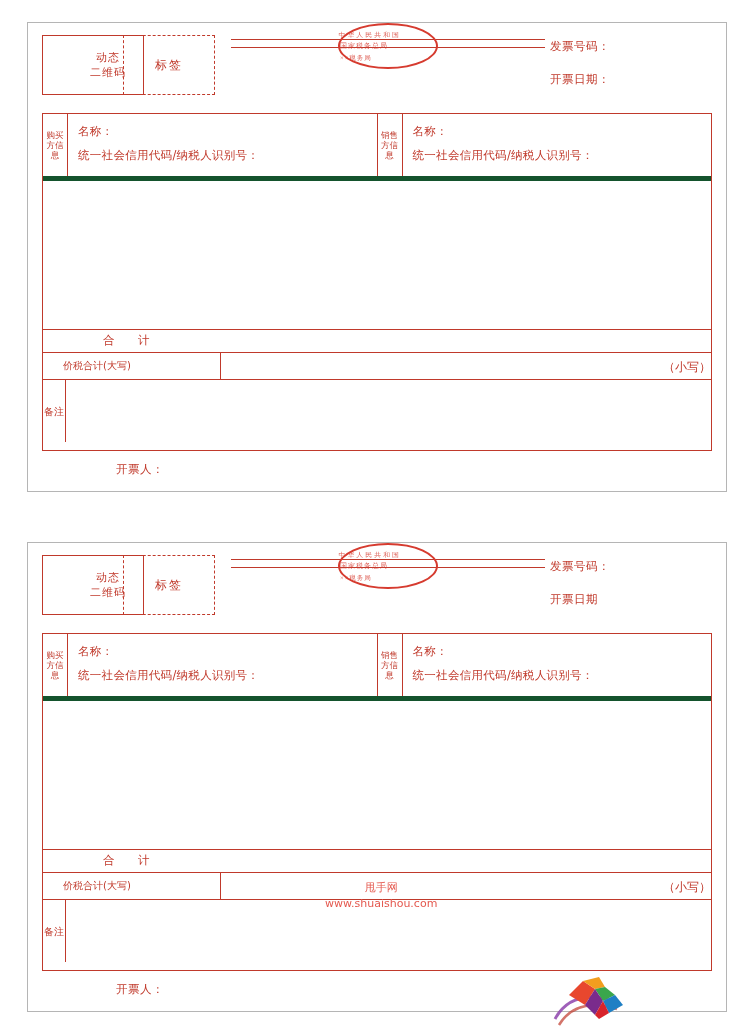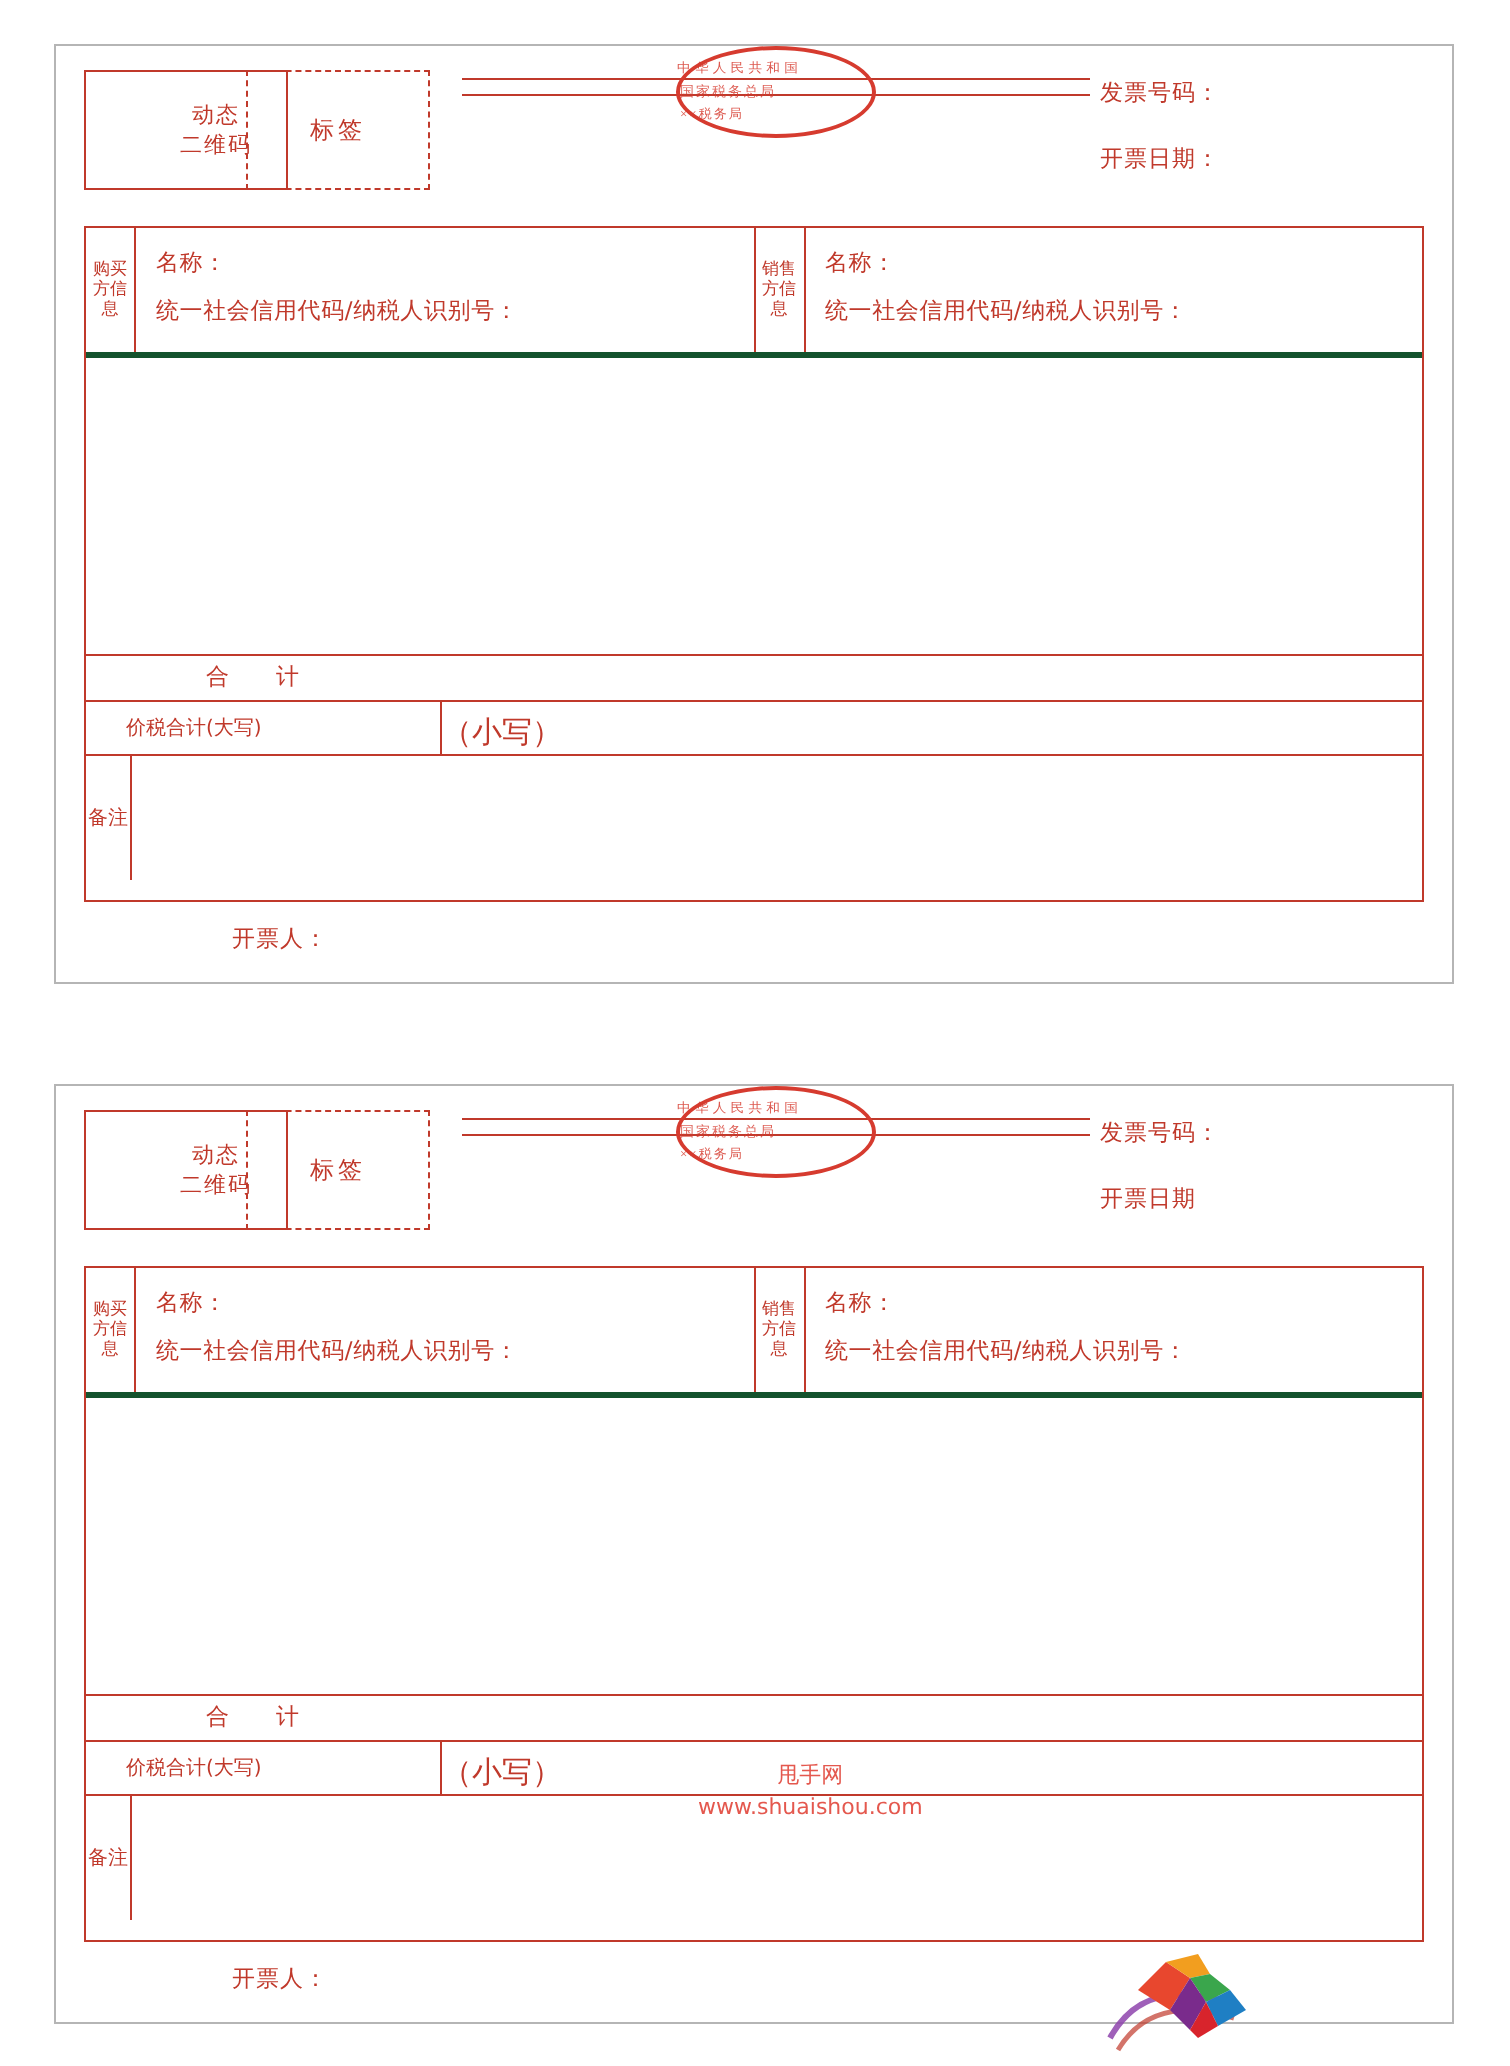--- a/index.html
+++ b/index.html
@@ -140,21 +140,21 @@
     left: 14px;
     right: 14px;
     top: 90px;
     bottom: 40px;
     border: 1px solid #c0392b;
     box-sizing: border-box;
   }
   .party-row {
     display: flex;
     height: 62px;
-    border-bottom: 3px solid #14532d;
+    border-bottom: 5px solid #14532d;
   }
   .party {
     flex: 1;
     display: flex;
     position: relative;
   }
   .party + .party { border-left: 1px solid #c0392b; }
   .party-label {
     width: 20px;
     border-right: 1px solid #c0392b;
@@ -201,22 +201,22 @@
   .amount-left {
     width: 178px;
     border-right: 1px solid #c0392b;
     font-size: 10px;
     padding: 6px 0 0 20px;
     box-sizing: border-box;
     font-family: "DejaVu Sans", sans-serif;
   }
   .amount-right {
     flex: 1;
-    font-size: 15px;
-    text-align: left;
+    font-size: 12px;
+    text-align: right;
     padding-top: 6px;
     font-family: "DejaVu Sans", sans-serif;
   }
   .remark-row {
     flex: 1;
     display: flex;
     height: 62px;
   }
   .remark-label {
     width: 22px;
@@ -236,21 +236,21 @@
     left: 88px;
     bottom: 14px;
     font-size: 11.5px;
     letter-spacing: .5px;
     font-family: "DejaVu Sans", sans-serif;
   }
 
   
   .watermark {
     position: absolute;
-    left: 349px;
+    left: 325px;
     top: 880px;
     text-align: center;
     color: #e4584e;
     font-size: 11px;
     line-height: 16px;
     font-family: "DejaVu Sans", sans-serif;
   }
   .watermark .wm-url { color: #e4584e; }
 
   .brand {

